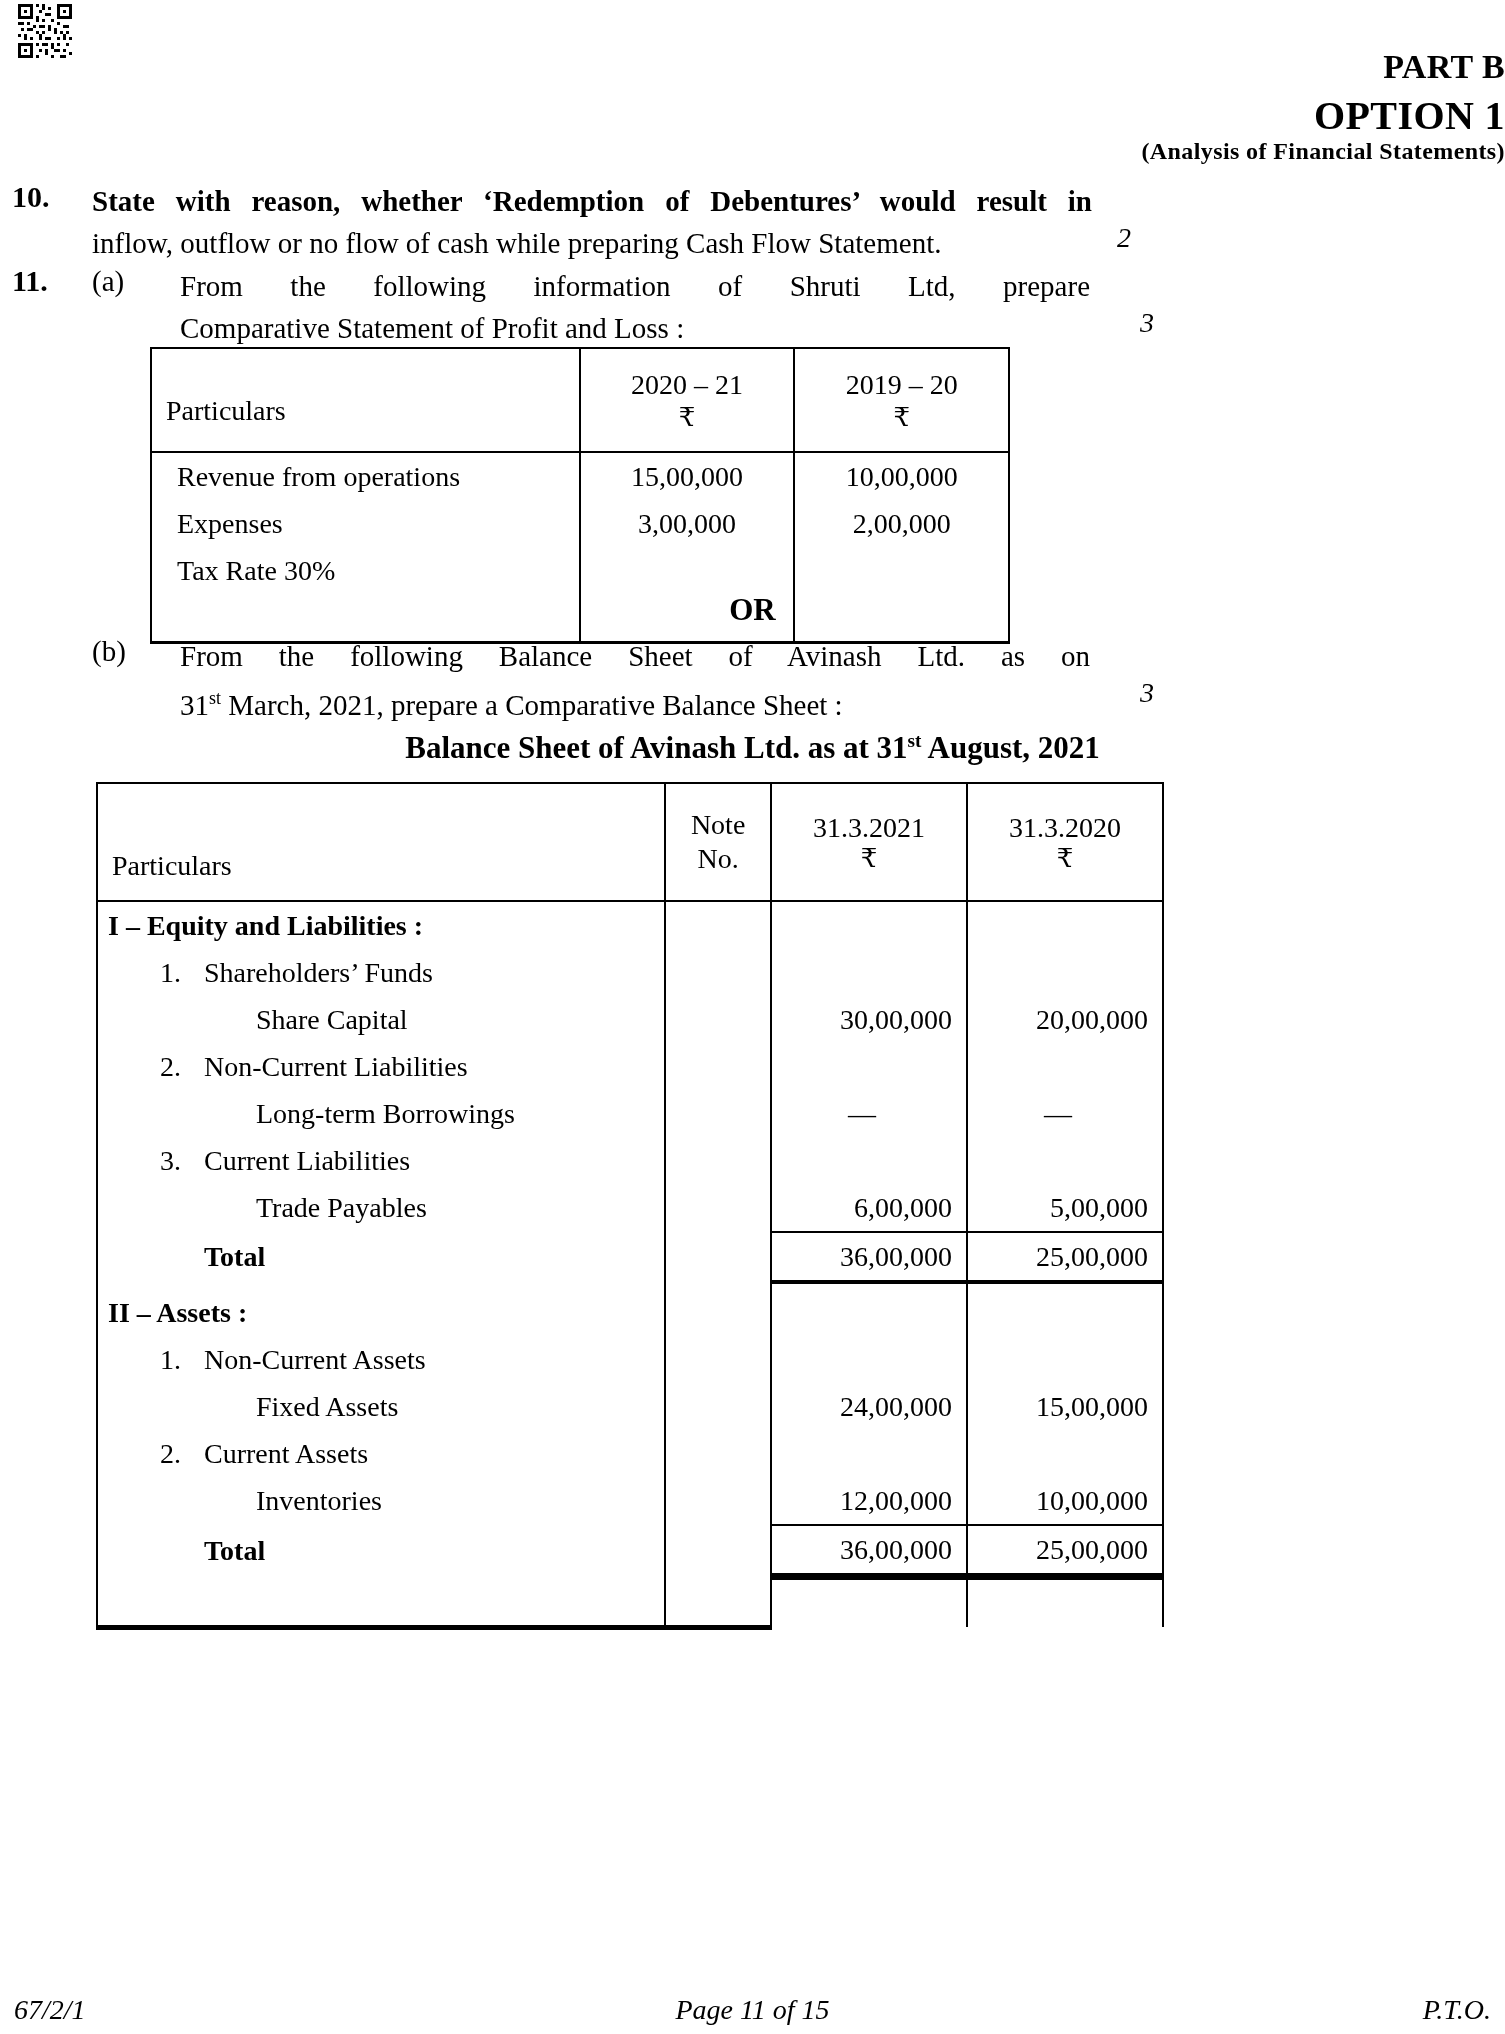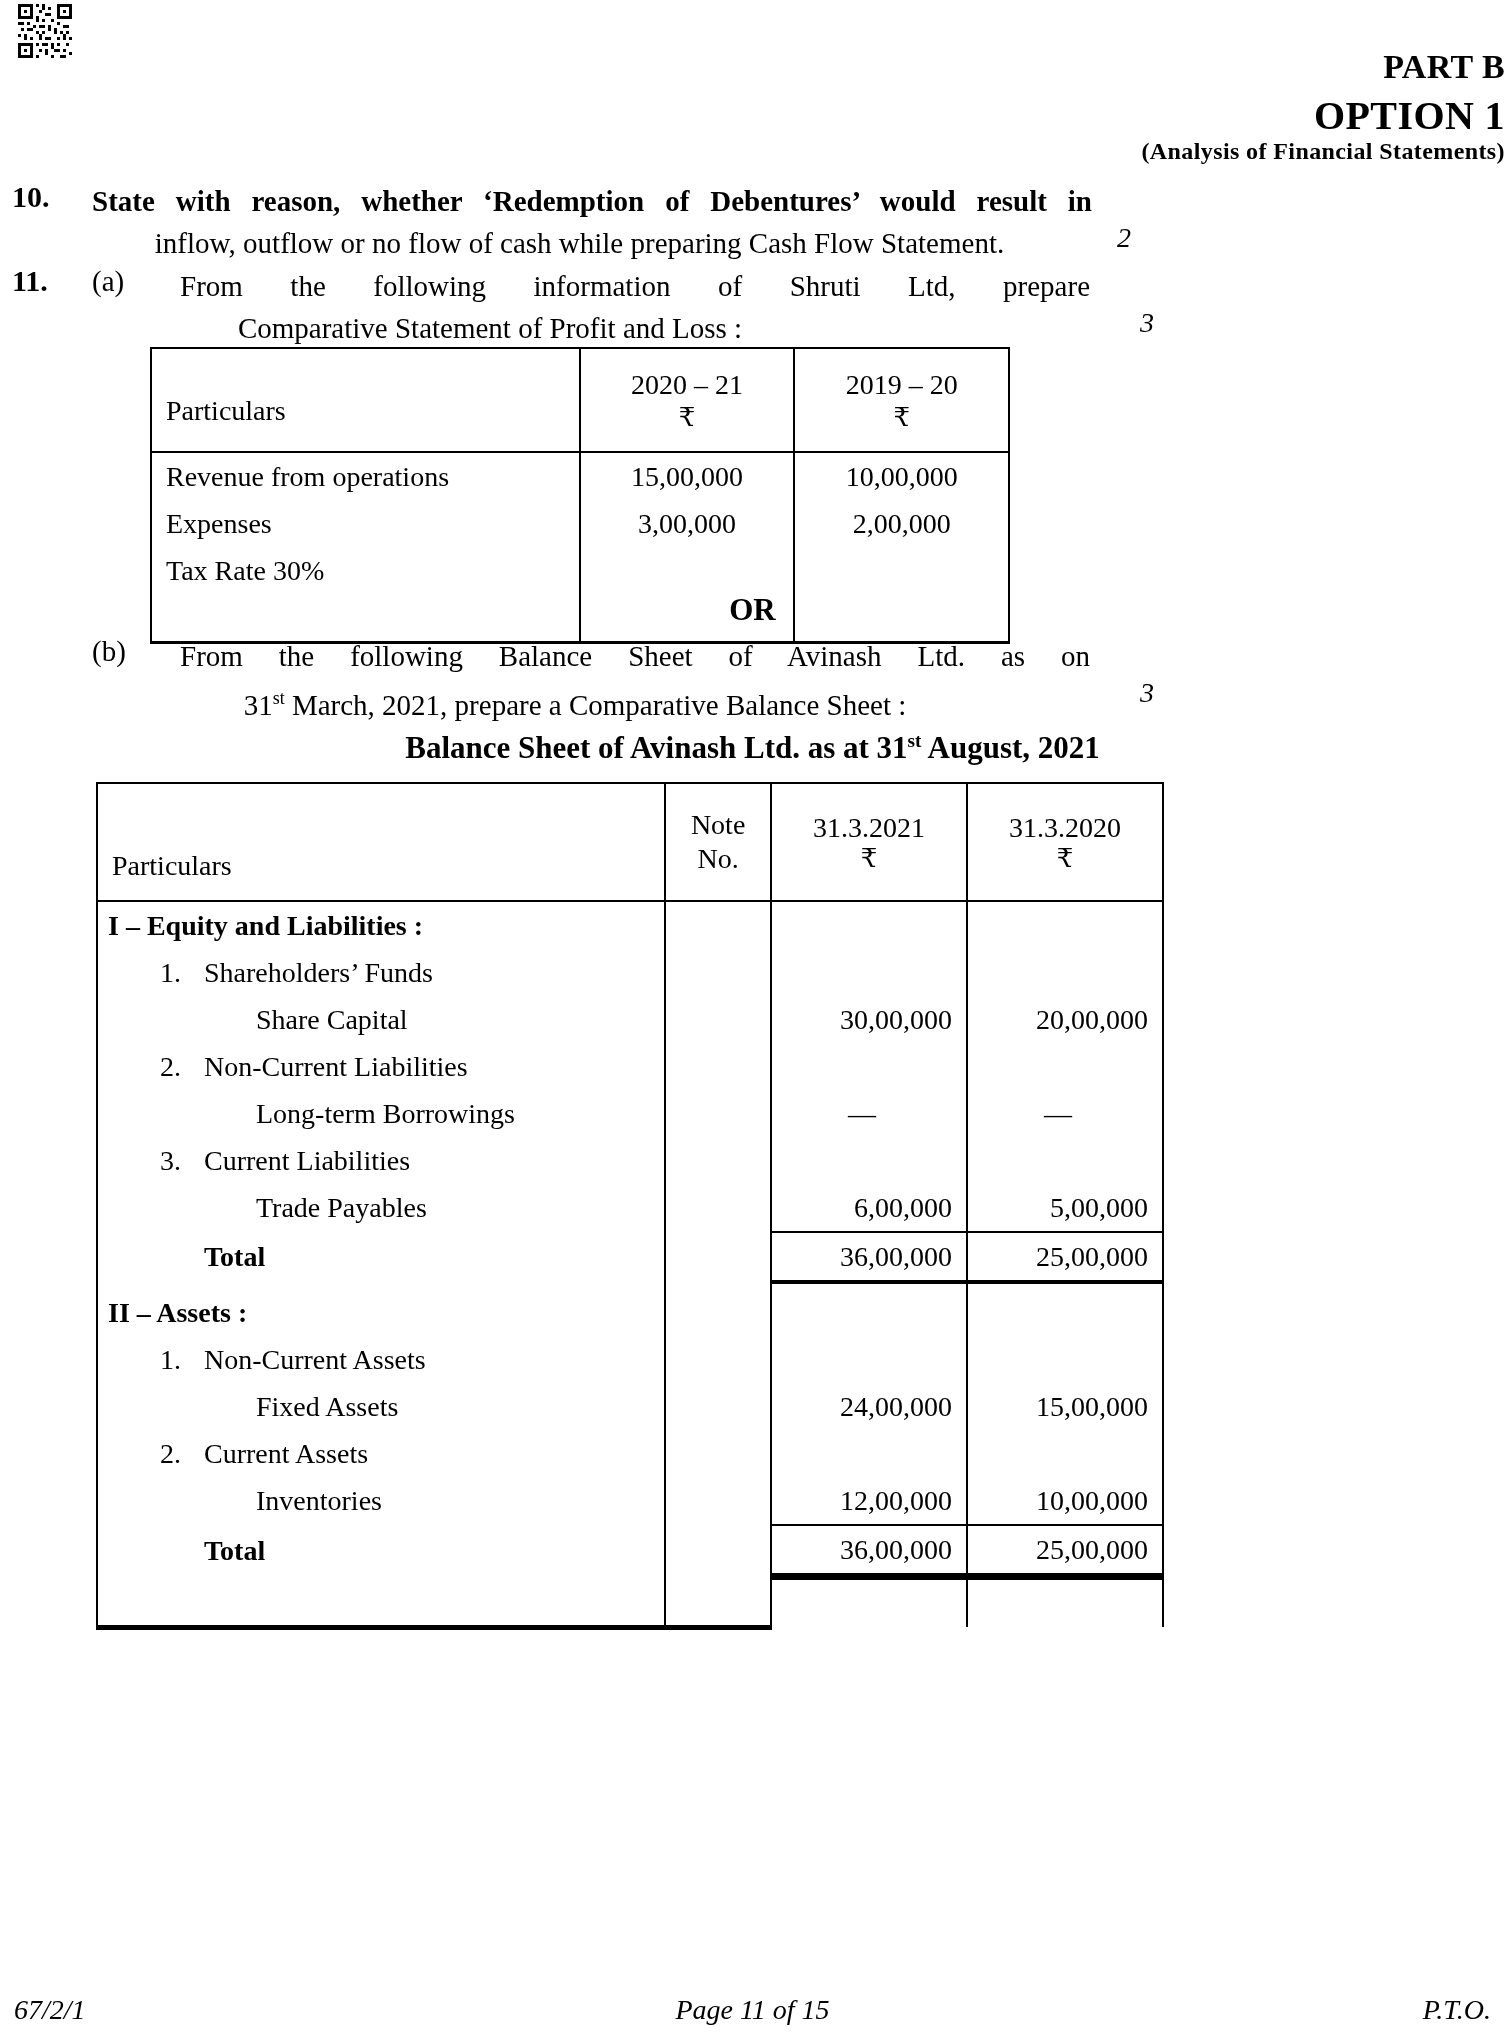--- a/index.html
+++ b/index.html
@@ -69,21 +69,21 @@
   .qtext {
     position: absolute;
     font-size: 29px;
     line-height: 42px;
   }
   .qtext.justified {
     text-align: justify;
     text-align-last: justify;
   }
   .qtext.normal {
-    text-align: center;
+    text-align: left;
   }
   .marks {
     position: absolute;
     font-size: 28px;
     font-style: italic;
   }
 
   .q10-line1 {
     left: 92px; top: 180px; width: 1000px;
     font-weight: bold;
@@ -156,21 +156,21 @@
     vertical-align: middle;
     padding-top: 22px;
   }
   #tbl-pl .yr { display:block; line-height: 36px; }
   #tbl-pl .ru { display:block; line-height: 30px; font-size: 26px;}
   #tbl-pl tbody td {
     height: 47px;
   }
   #tbl-pl tbody td.lbl {
     text-align: left;
-    padding-left: 14px;
+    padding-left: 25px;
     border-top: none;
     border-bottom: none;
   }
   #tbl-pl tbody td.val {
     text-align: center;
     border-top: none;
     border-bottom: none;
   }
   #tbl-pl tbody tr.first td { border-top: 2px solid #000; }
   #tbl-pl tbody tr.last  td { border-bottom: 3px solid #000; }

